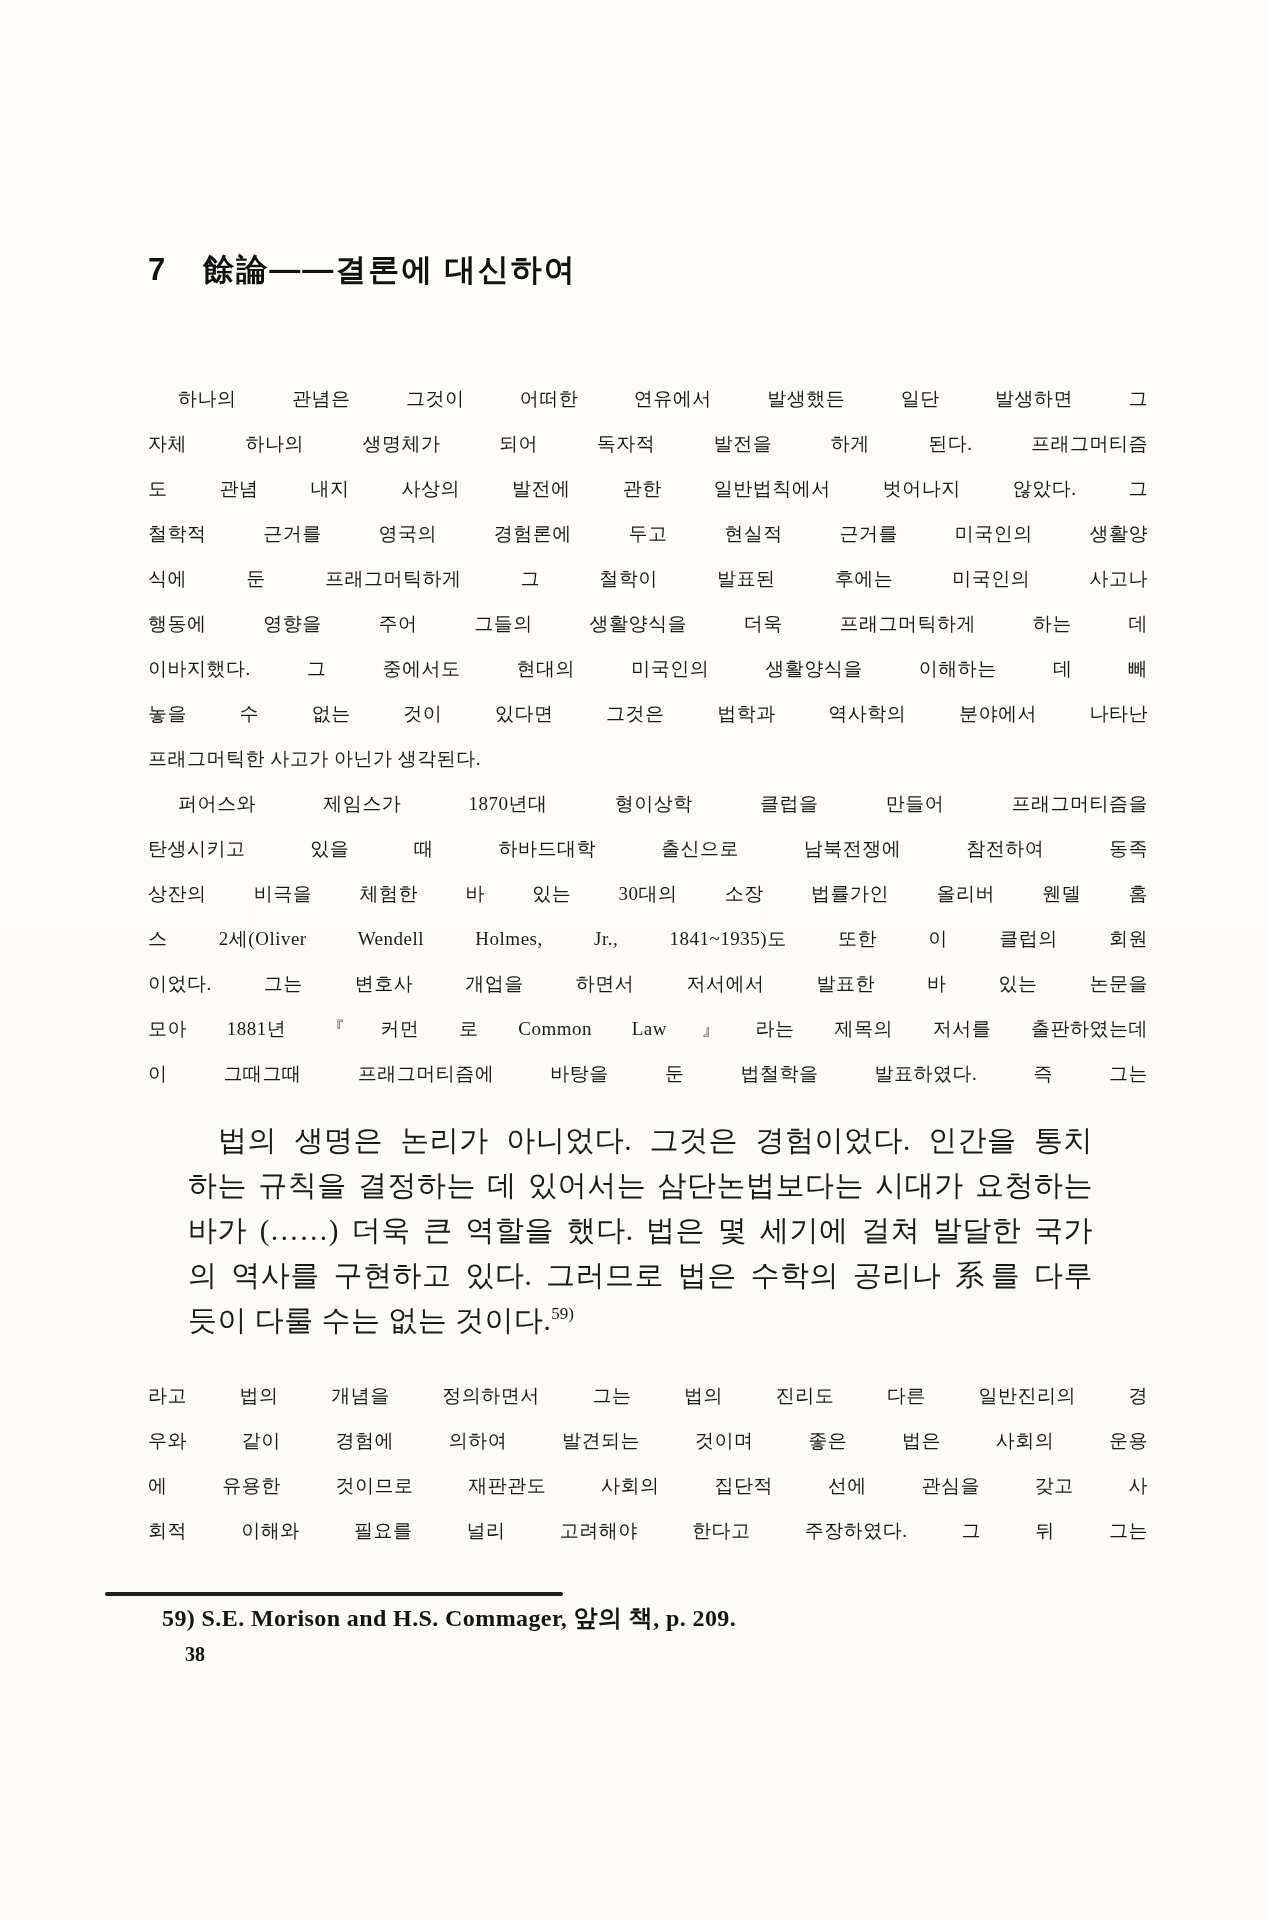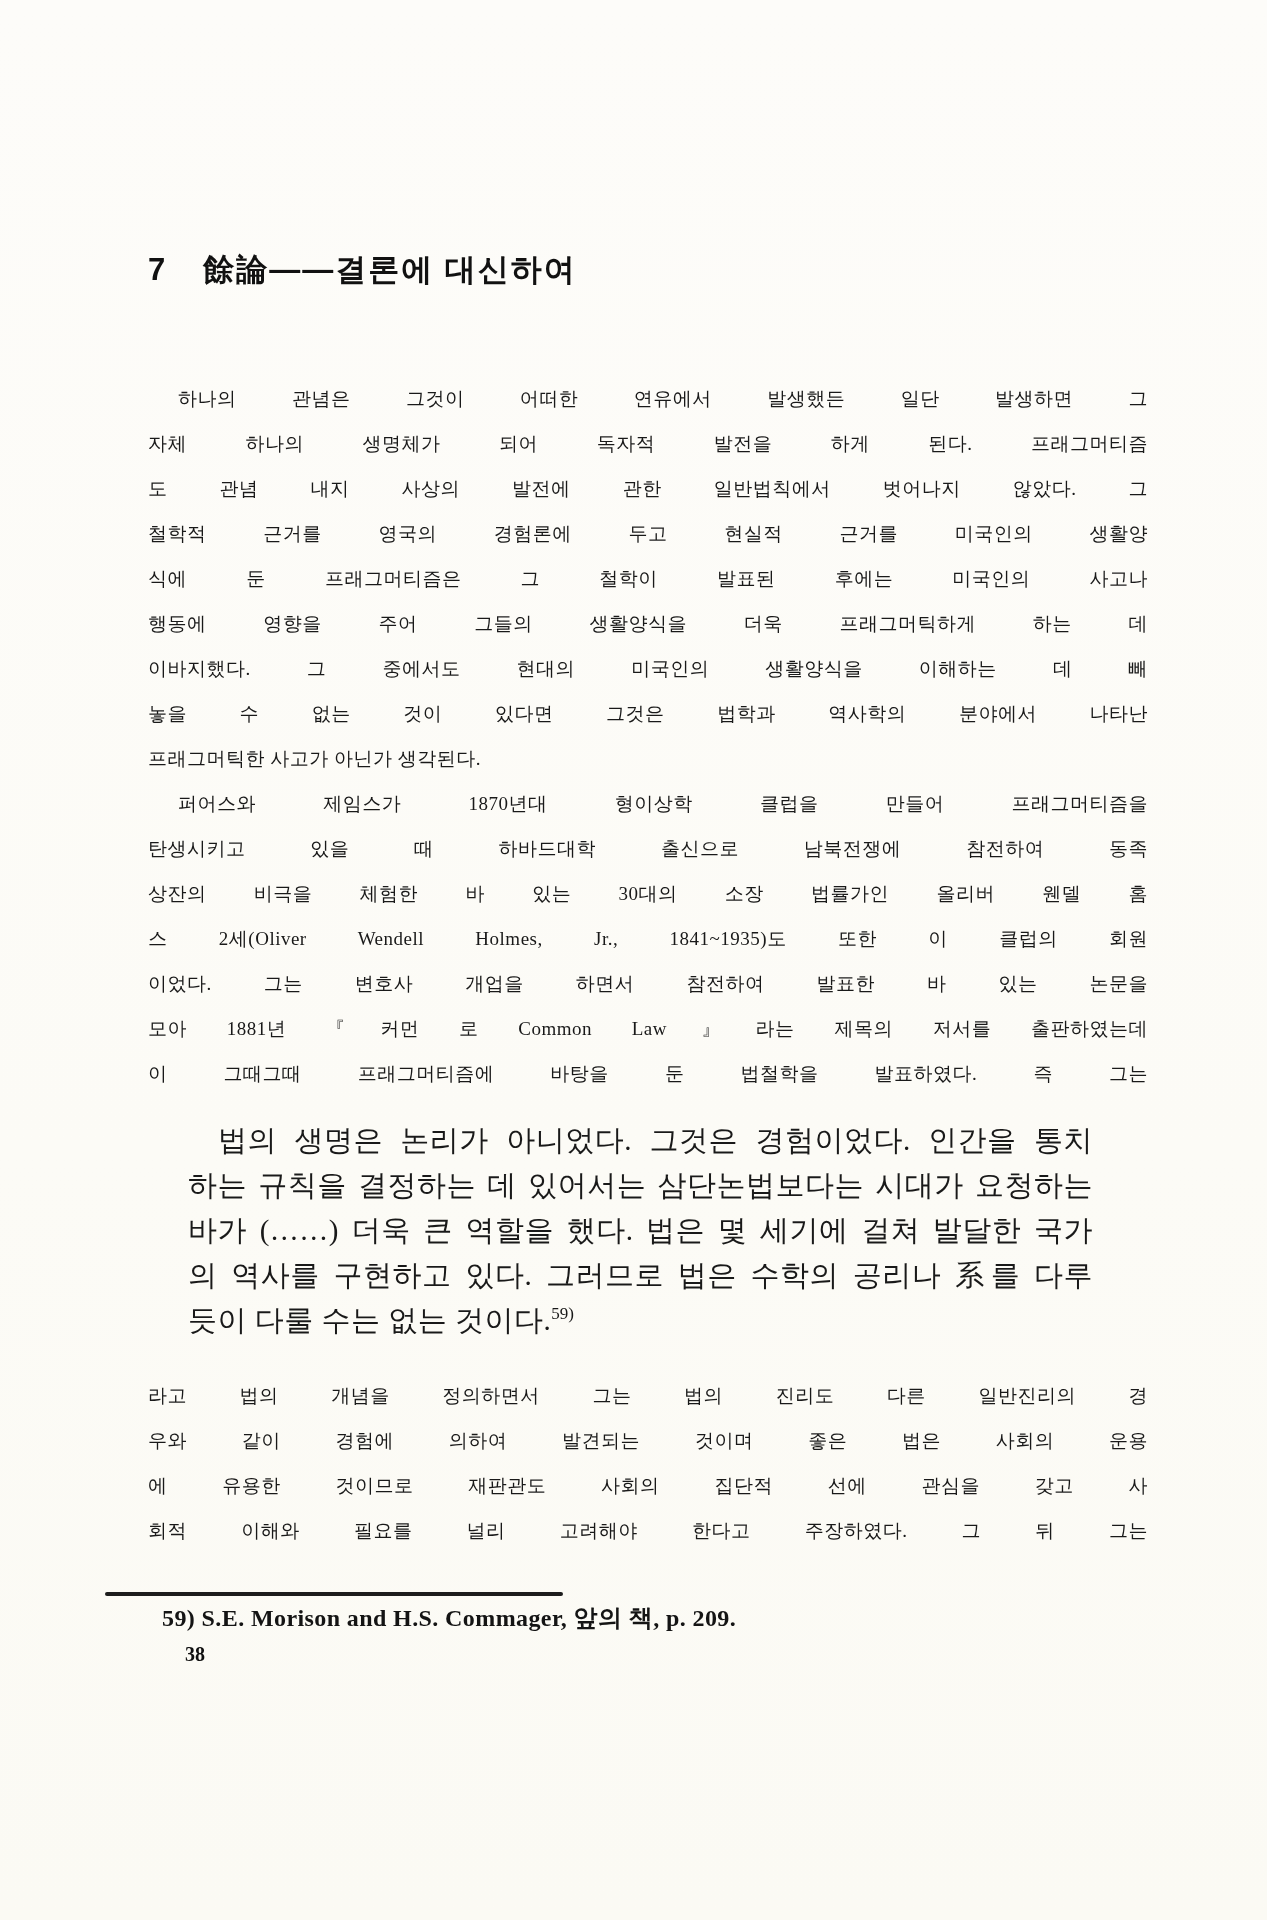--- a/index.html
+++ b/index.html
@@ -94,33 +94,33 @@
 
     <div class="heading">
       <span class="num">7</span><span>餘論——결론에 대신하여</span>
     </div>
 
     <div class="para p-first">
       <div class="line indent">하나의 관념은 그것이 어떠한 연유에서 발생했든 일단 발생하면 그</div>
       <div class="line">자체 하나의 생명체가 되어 독자적 발전을 하게 된다. 프래그머티즘</div>
       <div class="line">도 관념 내지 사상의 발전에 관한 일반법칙에서 벗어나지 않았다. 그</div>
       <div class="line">철학적 근거를 영국의 경험론에 두고 현실적 근거를 미국인의 생활양</div>
-      <div class="line">식에 둔 프래그머티즘은 그 철학이 발표된 후에는 미국인의 사고나</div>
+      <div class="line">식에 둔 프래그머틱하게 그 철학이 발표된 후에는 미국인의 사고나</div>
       <div class="line">행동에 영향을 주어 그들의 생활양식을 더욱 프래그머틱하게 하는 데</div>
       <div class="line">이바지했다. 그 중에서도 현대의 미국인의 생활양식을 이해하는 데 빼</div>
       <div class="line">놓을 수 없는 것이 있다면 그것은 법학과 역사학의 분야에서 나타난</div>
       <div class="line short">프래그머틱한 사고가 아닌가 생각된다.</div>
     </div>
 
     <div class="para">
       <div class="line indent">퍼어스와 제임스가 1870년대 형이상학 클럽을 만들어 프래그머티즘을</div>
       <div class="line">탄생시키고 있을 때 하바드대학 출신으로 남북전쟁에 참전하여 동족</div>
       <div class="line">상잔의 비극을 체험한 바 있는 30대의 소장 법률가인 올리버 웬델 홈</div>
       <div class="line">스 2세(Oliver Wendell Holmes, Jr., 1841~1935)도 또한 이 클럽의 회원</div>
-      <div class="line">이었다. 그는 변호사 개업을 하면서 참전하여 발표한 바 있는 논문을</div>
+      <div class="line">이었다. 그는 변호사 개업을 하면서 저서에서 발표한 바 있는 논문을</div>
       <div class="line">모아 1881년 『커먼 로 Common Law』라는 제목의 저서를 출판하였는데</div>
       <div class="line">이 그때그때 프래그머티즘에 바탕을 둔 법철학을 발표하였다. 즉 그는</div>
     </div>
 
     <div class="quote">
       <div class="line indent">법의 생명은 논리가 아니었다. 그것은 경험이었다. 인간을 통치</div>
       <div class="line">하는 규칙을 결정하는 데 있어서는 삼단논법보다는 시대가 요청하는</div>
       <div class="line">바가 (……) 더욱 큰 역할을 했다. 법은 몇 세기에 걸쳐 발달한 국가</div>
       <div class="line">의 역사를 구현하고 있다. 그러므로 법은 수학의 공리나 系를 다루</div>
       <div class="line short"><span>듯이 다룰 수는 없는 것이다.</span><sup class="fn-ref">59)</sup></div>

